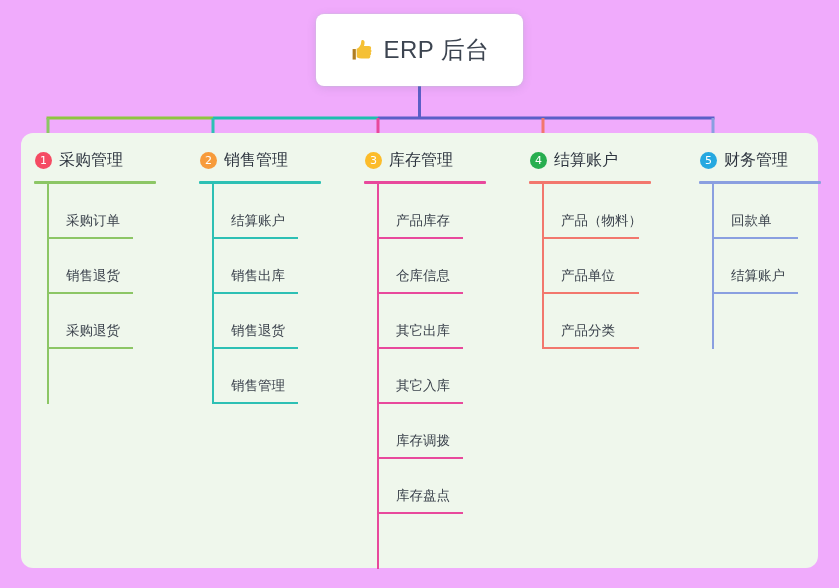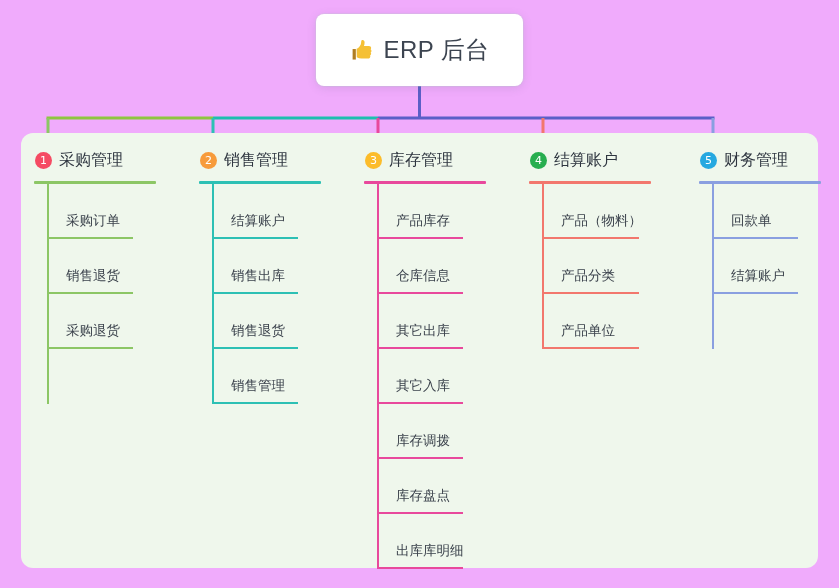--- a/index.html
+++ b/index.html
@@ -229,46 +229,42 @@
             <div class="leaf-rule" style="background: rgb(232, 73, 156); width: 86px;"></div>
           </div>
           <div class="leaf">
             <span class="leaf-label">库存调拨</span>
             <div class="leaf-rule" style="background: rgb(232, 73, 156); width: 86px;"></div>
           </div>
           <div class="leaf">
             <span class="leaf-label">库存盘点</span>
             <div class="leaf-rule" style="background: rgb(232, 73, 156); width: 86px;"></div>
           </div>
-          <div class="leaf">
-            <span class="leaf-label">出库库明细</span>
-            <div class="leaf-rule" style="background: rgb(232, 73, 156); width: 86px;"></div>
-          </div>
         </div>
       </div>
       <div class="column" style="left: 516px; top: 145px; width: 170px;">
         <div class="col-head">
           <span class="col-badge" style="background: rgb(39, 174, 79);">4</span>
           <span class="col-title">结算账户</span>
         </div>
         <div class="head-rule" style="background: rgb(242, 119, 109); width: 122px; margin-left: 13px;"></div>
         <div class="leaf-wrap">
           <div class="leaf-spine" style="background: rgb(242, 119, 109); height: 165px;"></div>
           <div class="leaf">
             <span class="leaf-label">产品（物料）</span>
             <div class="leaf-rule" style="background: rgb(242, 119, 109); width: 97px;"></div>
           </div>
           <div class="leaf">
+            <span class="leaf-label">产品单位</span>
+            <div class="leaf-rule" style="background: rgb(242, 119, 109); width: 97px;"></div>
+          </div>
+          <div class="leaf">
             <span class="leaf-label">产品分类</span>
             <div class="leaf-rule" style="background: rgb(242, 119, 109); width: 97px;"></div>
           </div>
-          <div class="leaf">
-            <span class="leaf-label">产品单位</span>
-            <div class="leaf-rule" style="background: rgb(242, 119, 109); width: 97px;"></div>
-          </div>
         </div>
       </div>
       <div class="column" style="left: 686px; top: 145px; width: 148px;">
         <div class="col-head">
           <span class="col-badge" style="background: rgb(37, 168, 224);">5</span>
           <span class="col-title">财务管理</span>
         </div>
         <div class="head-rule" style="background: rgb(138, 159, 224); width: 122px; margin-left: 13px;"></div>
         <div class="leaf-wrap">
           <div class="leaf-spine" style="background: rgb(138, 159, 224); height: 165px;"></div>

